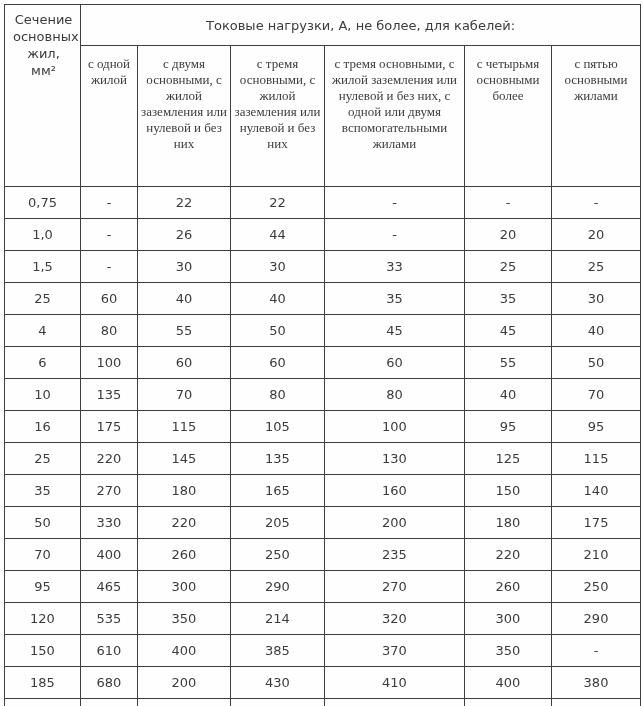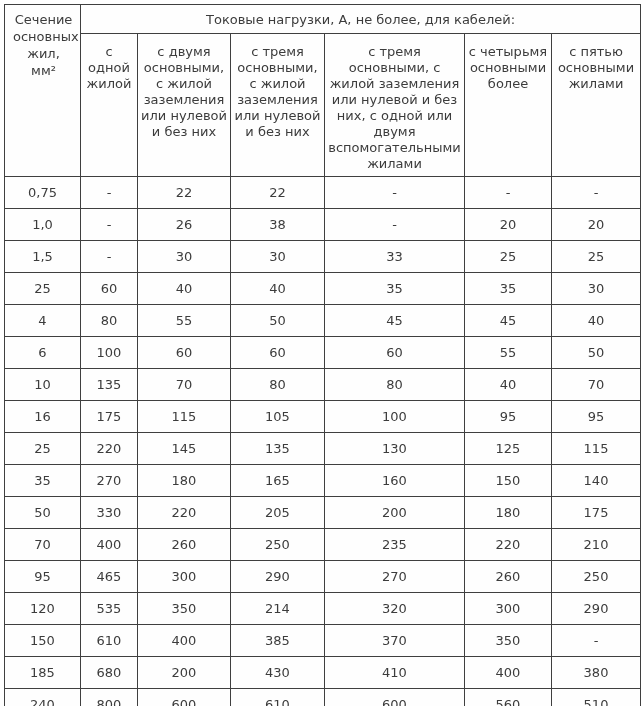--- a/index.html
+++ b/index.html
@@ -26,28 +26,29 @@
   td.corner {
     text-align: center;
     vertical-align: top;
     padding: 6px 6px 6px 8px;
     line-height: 17px;
   }
   td.group {
     height: 28px;
     text-align: center;
     vertical-align: middle;
-    padding: 0 4px;
+    padding: 6px 4px;
   }
   td.sub {
     height: 126px;
     text-align: center;
     vertical-align: top;
     padding: 10px 3px 4px 3px;
     line-height: 16px;
+    font-family: Liberation Serif, serif;
   }
   td.data {
     height: 31px;
     text-align: center;
     vertical-align: middle;
     padding: 0 2px;
   }
 </style>
 </head>
 <body>
@@ -84,21 +85,21 @@
           <td class="data">22</td>
           <td class="data">22</td>
           <td class="data">-</td>
           <td class="data">-</td>
           <td class="data">-</td>
         </tr>
         <tr>
           <td class="data">1,0</td>
           <td class="data">-</td>
           <td class="data">26</td>
-          <td class="data">38</td>
+          <td class="data">44</td>
           <td class="data">-</td>
           <td class="data">20</td>
           <td class="data">20</td>
         </tr>
         <tr>
           <td class="data">1,5</td>
           <td class="data">-</td>
           <td class="data">30</td>
           <td class="data">30</td>
           <td class="data">33</td>

